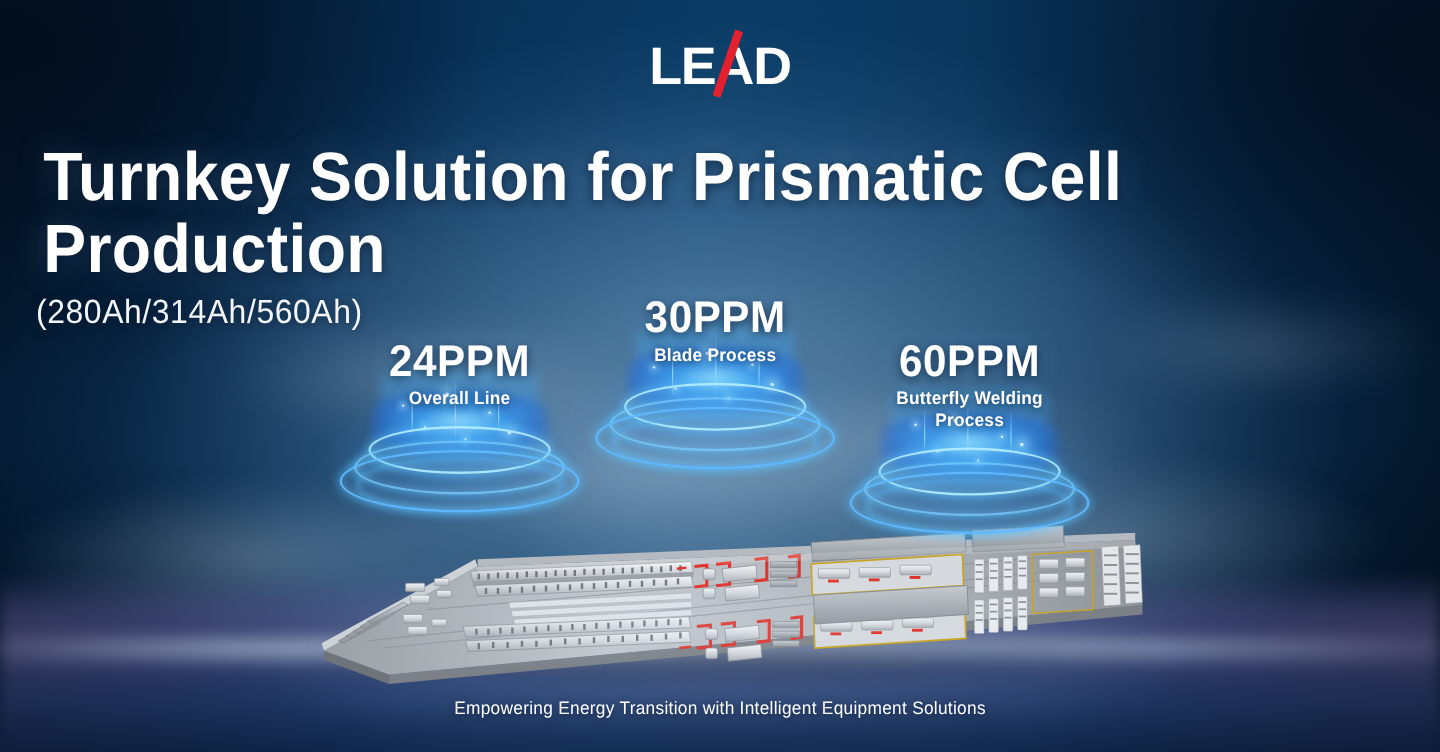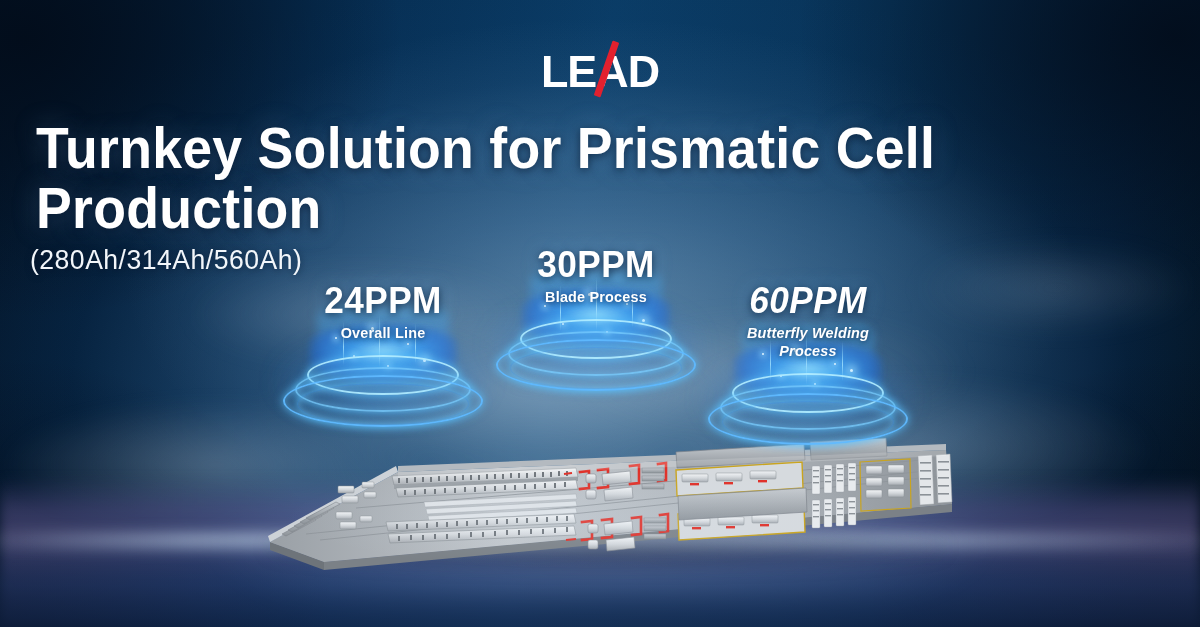--- a/index.html
+++ b/index.html
@@ -68,21 +68,21 @@
     background:linear-gradient(90deg, rgba(190,215,235,0) 0%, rgba(200,222,240,0.55) 18%, rgba(215,232,245,0.72) 46%, rgba(200,222,240,0.52) 74%, rgba(190,215,235,0) 100%);
     filter:blur(7px);
   }
   .floor-glow{
     position:absolute; left:0; right:0; bottom:0; height:92px; z-index:5; pointer-events:none;
     background:linear-gradient(180deg, rgba(40,70,120,0.0) 0%, rgba(32,58,105,0.30) 55%, rgba(18,34,68,0.55) 100%);
   }
 
   
   .logo{
-    position:absolute; left:0; right:0; top:44px; z-index:20;
+    position:absolute; left:0; right:0; top:28px; z-index:20;
     display:flex; justify-content:center; align-items:flex-end;
   }
   .logo-mark{ position:relative; width:118px; height:52px; }
   .logo-text{
     position:absolute; left:0; top:6px; width:118px;
     font-size:44px; line-height:44px; font-weight:bold;
     letter-spacing:-1px;
     color:#ffffff; text-align:center;
     font-family:"Liberation Sans", sans-serif;
     transform:scaleX(1.02);
@@ -270,21 +270,21 @@
         <div class="ring ring-2"></div>
         <div class="ring ring-4"></div>
         <div class="ring ring-3"></div>
       </div>
       <div class="stat-text">
         <div class="stat-value">30PPM</div>
         <div class="stat-label">Blade Process</div>
       </div>
     </div>
 
-    <div class="stat" style="left:693px; top:281px;font-style:italic;">
+    <div class="stat" style="left:693px; top:281px;">
       <div class="podium" style="top:58px;">
         <div class="pod-glow"></div>
         <div class="pod-cyl"></div>
         <div class="pod-core"></div>
         <div class="sparkles">
           <span class="spark" style="left:54px; top:14px;"></span>
           <span class="spark lg" style="left:86px; top:10px;"></span>
           <span class="spark" style="left:126px; top:24px;"></span>
           <span class="spark" style="left:72px; top:36px;"></span>
           <span class="spark lg" style="left:142px; top:30px;"></span>
@@ -603,14 +603,17 @@
 
       <polygon points="152,42 700,20 700,26 152,48" fill="#ffffff" opacity="0.18"></polygon>
     </svg>
     <div class="line-hl"></div>
   </div>
 
   <div class="purple-band"></div>
   <div class="light-streak"></div>
   <div class="floor-glow"></div>
 
+  <div class="footer">
+    <div class="footer-text">Empowering Energy Transition with Intelligent Equipment Solutions</div>
+  </div>
 
 </div>
 
 </body></html>

